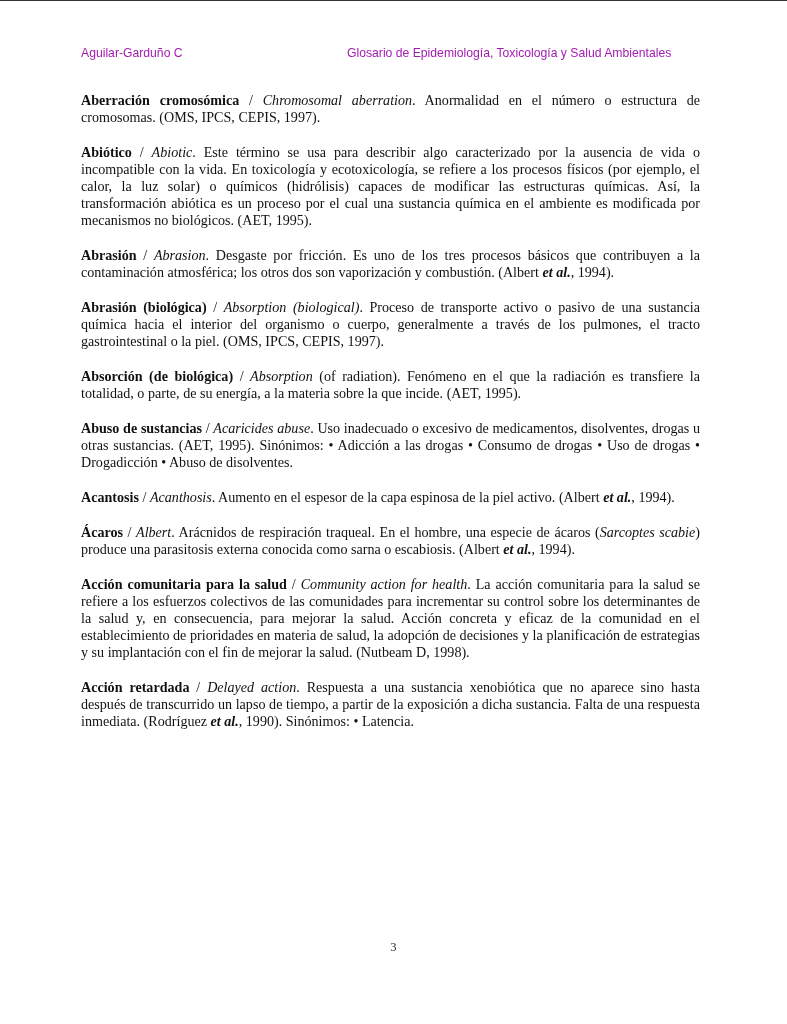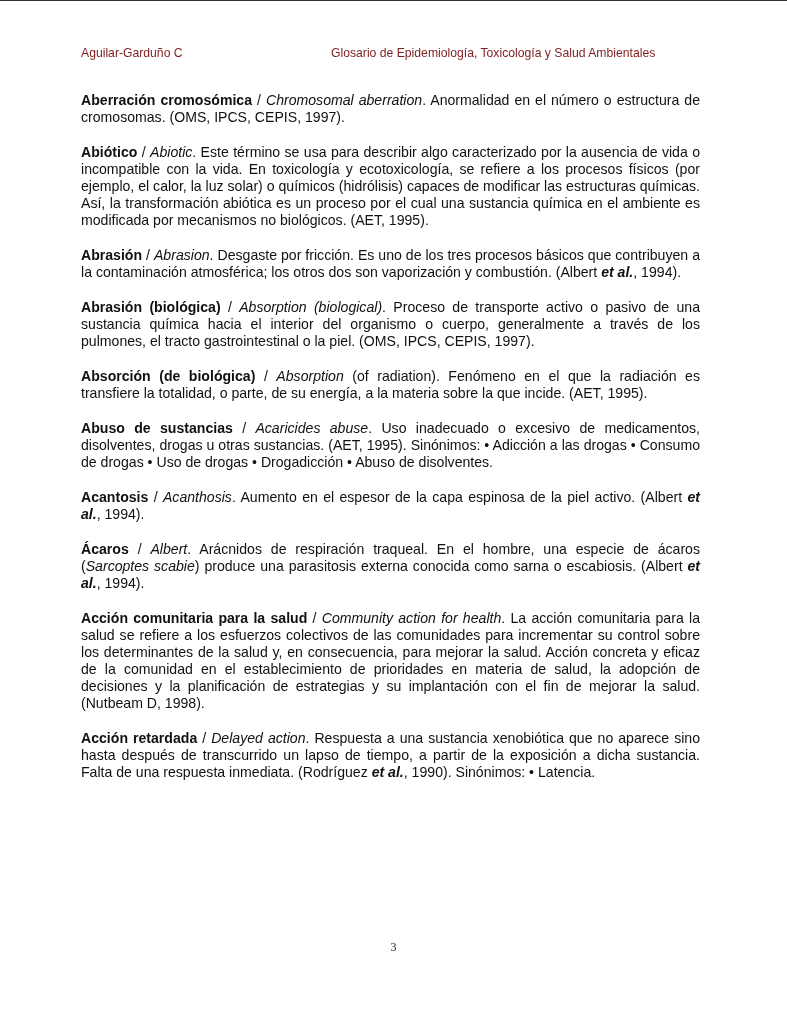--- a/index.html
+++ b/index.html
@@ -3,25 +3,25 @@
 <meta charset="utf-8">
 <style>
   html, body { margin: 0; padding: 0; }
   body {
     width: 787px; height: 1024px; background: #ffffff; position: relative; overflow: hidden;
     font-family: "Liberation Sans", sans-serif; color: #111111;
   }
   .top-rule { position: absolute; left: 0; top: 0; width: 787px; height: 1px; background: #333333; }
   .header {
     position: absolute; top: 46px; left: 81px; right: 81px; height: 16px;
-    font-size: 12.2px; color: #7f1d1d;
+    font-size: 12.2px; color: #a21caf;
   }
   .header .author { position: absolute; left: 0; top: 0; }
-  .header .title { position: absolute; left: 250px; top: 0; }
-  .content { position: absolute; top: 92px; left: 81px; width: 619px; }
+  .header .title { position: absolute; left: 266px; top: 0; }
+  .content { position: absolute; top: 92px; left: 81px; width: 619px; font-family: Liberation Serif, serif; }
   .entry {
     font-size: 14.1px; line-height: 17px; text-align: justify; margin: 0 0 18px 0;
   }
   .entry .term { font-weight: bold; }
   .entry .en { font-style: italic; }
   .entry i { font-style: italic; }
   .entry b { font-weight: bold; }
   .page-num {
     position: absolute; top: 940px; left: 0; width: 787px; text-align: center;
     font-family: "Liberation Serif", serif; font-size: 12px; color: #222;

